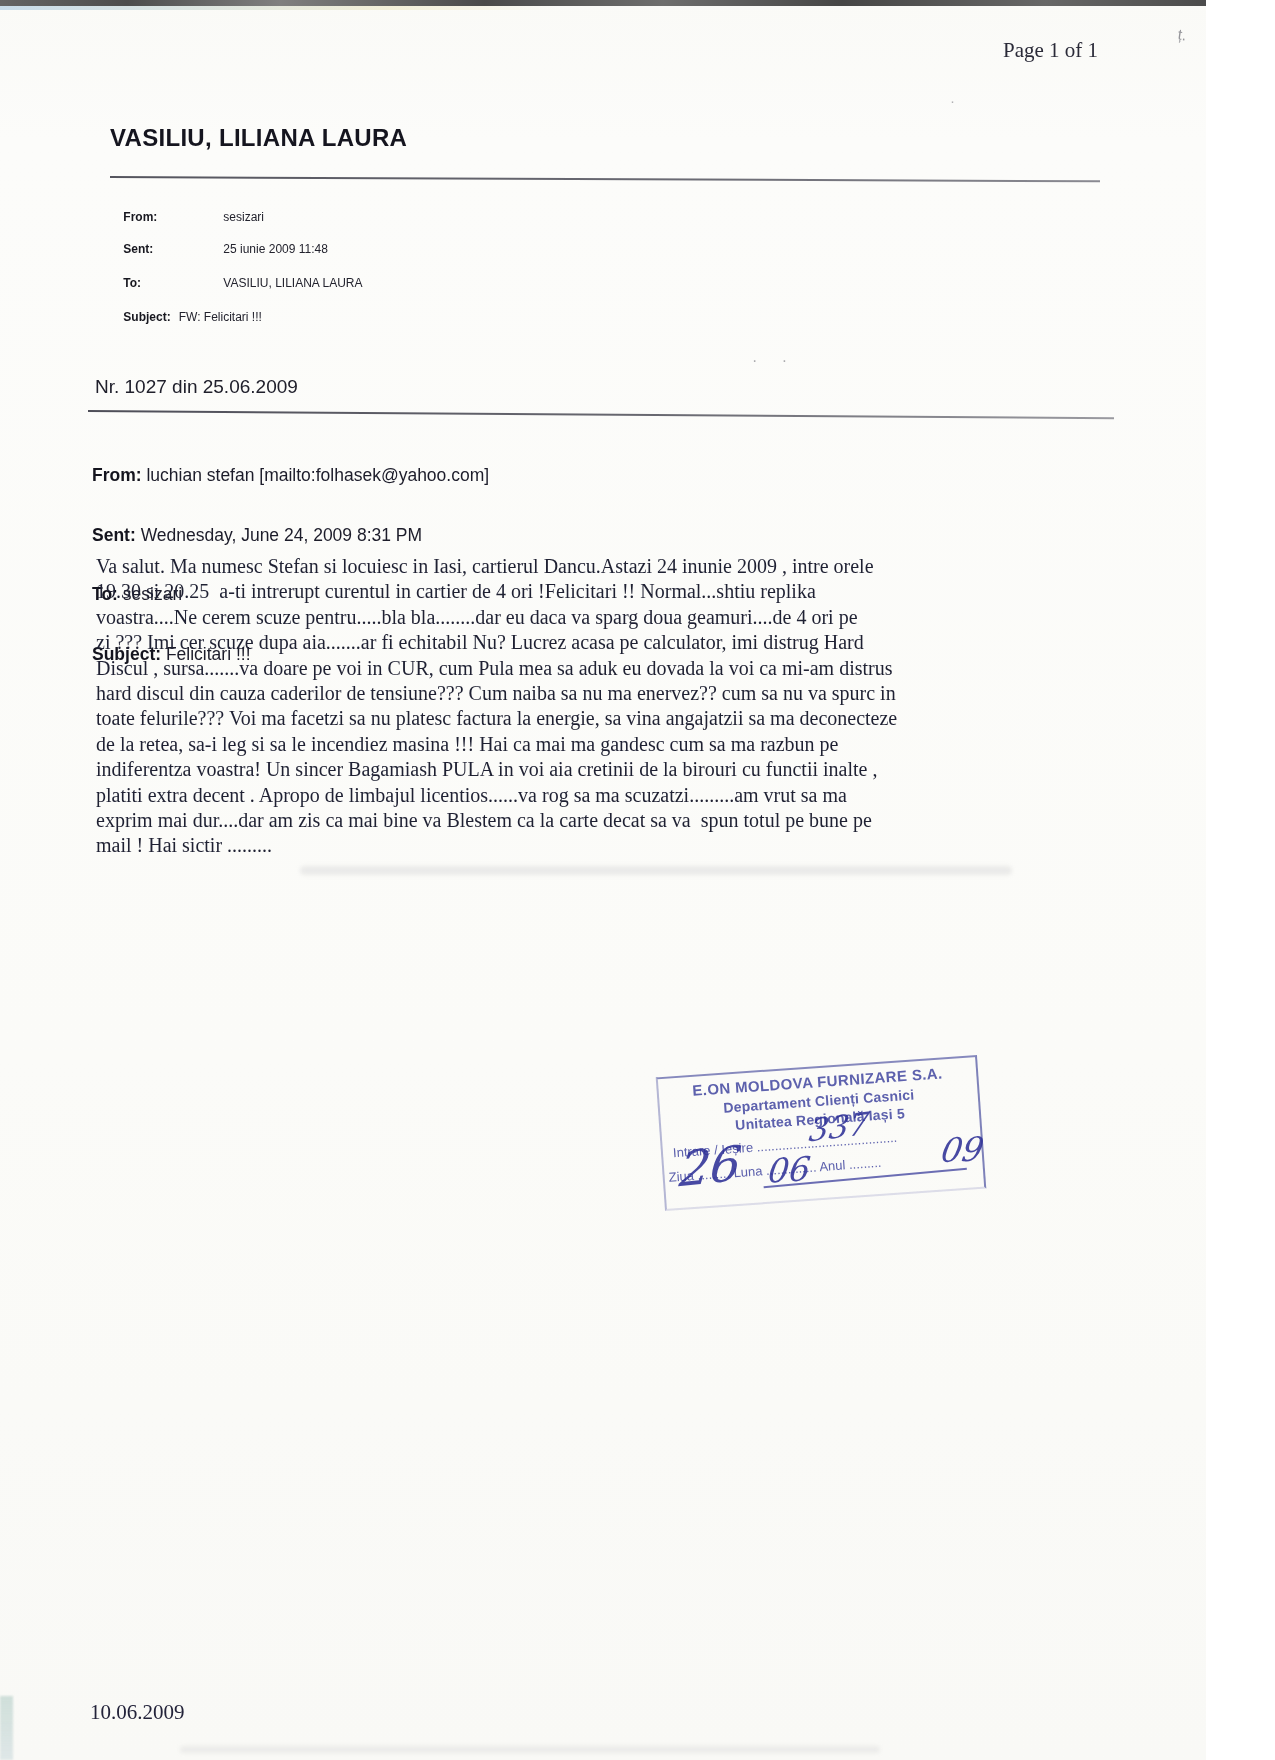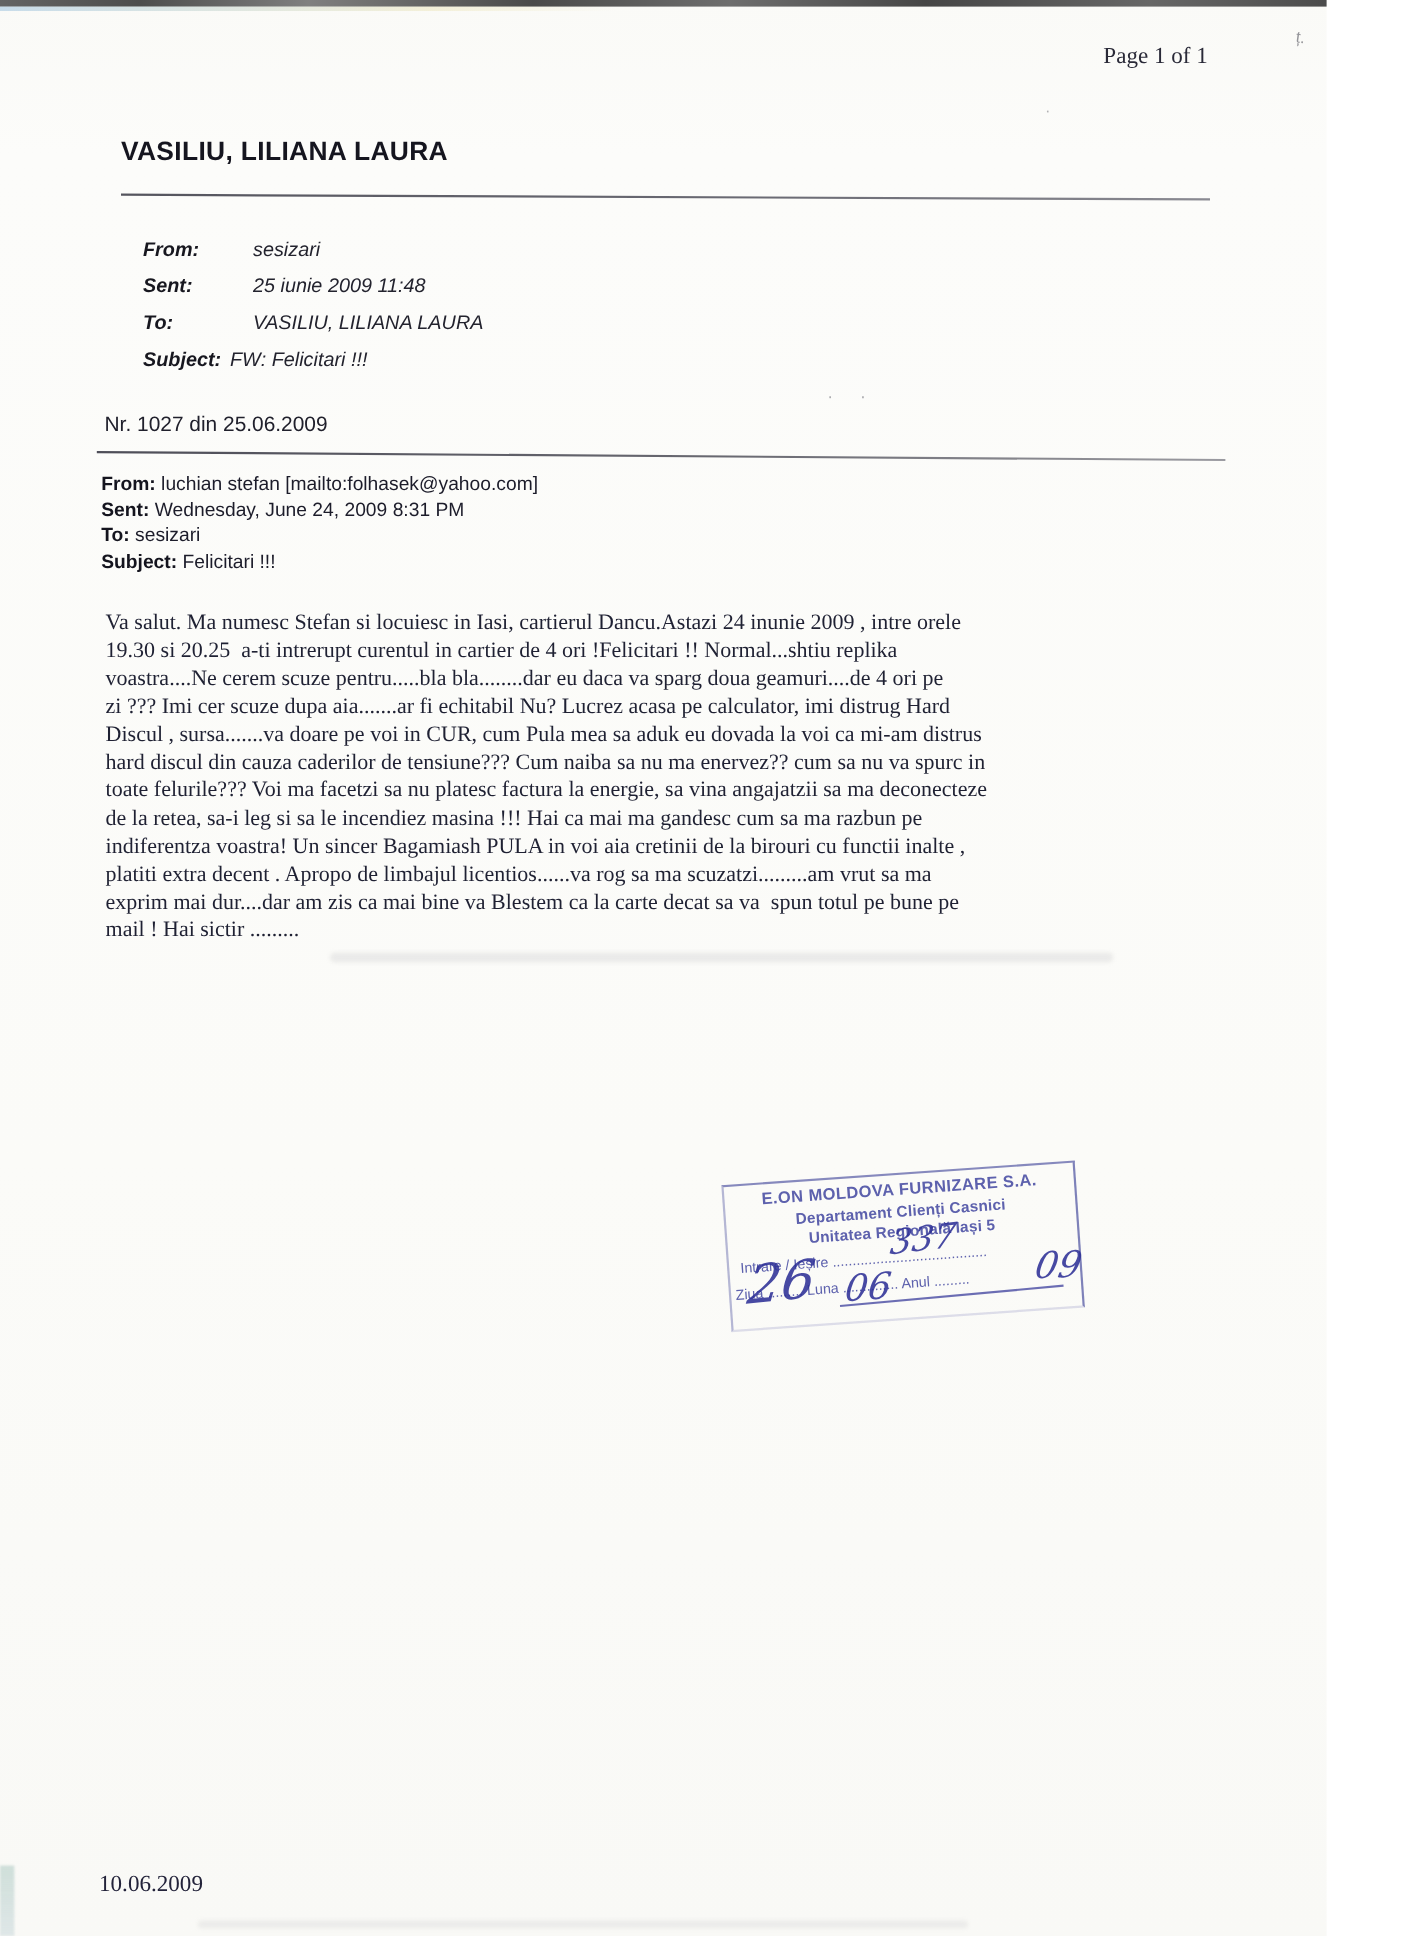--- a/index.html
+++ b/index.html
@@ -26,27 +26,27 @@
     position:absolute; left:1003px; top:38px;
     font-family:"Liberation Serif", serif; font-size:21px; color:#2a2a38;
   }
   .title {
     position:absolute; left:110px; top:124px; margin:0;
     font-size:24px; font-weight:bold; letter-spacing:.3px; color:#15151f;
   }
   .rule { position:absolute; height:2px; background:#5a5a62; }
   .rule1 { left:110px; top:176px; width:990px; transform:rotate(0.25deg); transform-origin:left center; background:linear-gradient(90deg,#55555e,#6b6b74 60%,#8a8a92); }
   .rule2 { left:88px; top:410px; width:1026px; transform:rotate(0.4deg); transform-origin:left center; background:linear-gradient(90deg,#4e4e58,#686870 55%,#9a9aa0); }
-  .hdr-row { position:absolute; left:110px; font-size:18px; color:#23232e; white-space:pre;font-style:italic; }
+  .hdr-row { position:absolute; left:110px; font-size:12px; color:#23232e; white-space:pre; }
   .hdr-row .lbl { display:inline-block; width:100px; font-weight:bold; color:#17171f; }
   .hdr-row.subject-row .lbl { width:auto; margin-right:8px; }
   .reg-number { position:absolute; left:95px; top:376px; font-size:19px; color:#20202c; }
   .fwd-block { position:absolute; left:92px; top:428px; font-size:17.5px; line-height:23.5px; color:#1c1c2a; }
   .fwd-block .lbl { font-weight:bold; color:#14141e; }
-  .fwd-row { white-space:pre; }
+  .fwd-row { white-space:pre;margin-top:36px; }
   .body-text {
     position:absolute; left:92px; top:550px; margin:4px;
     font-family:"Liberation Serif", serif; font-size:20px; line-height:25.4px;
     color:#1f2133; white-space:pre;
   }
   .smudge {
     position:absolute; left:300px; top:866px; width:712px; height:9px;
     background:rgba(150,150,155,.16); border-radius:5px; filter:blur(2px);
   }
   .stamp {

